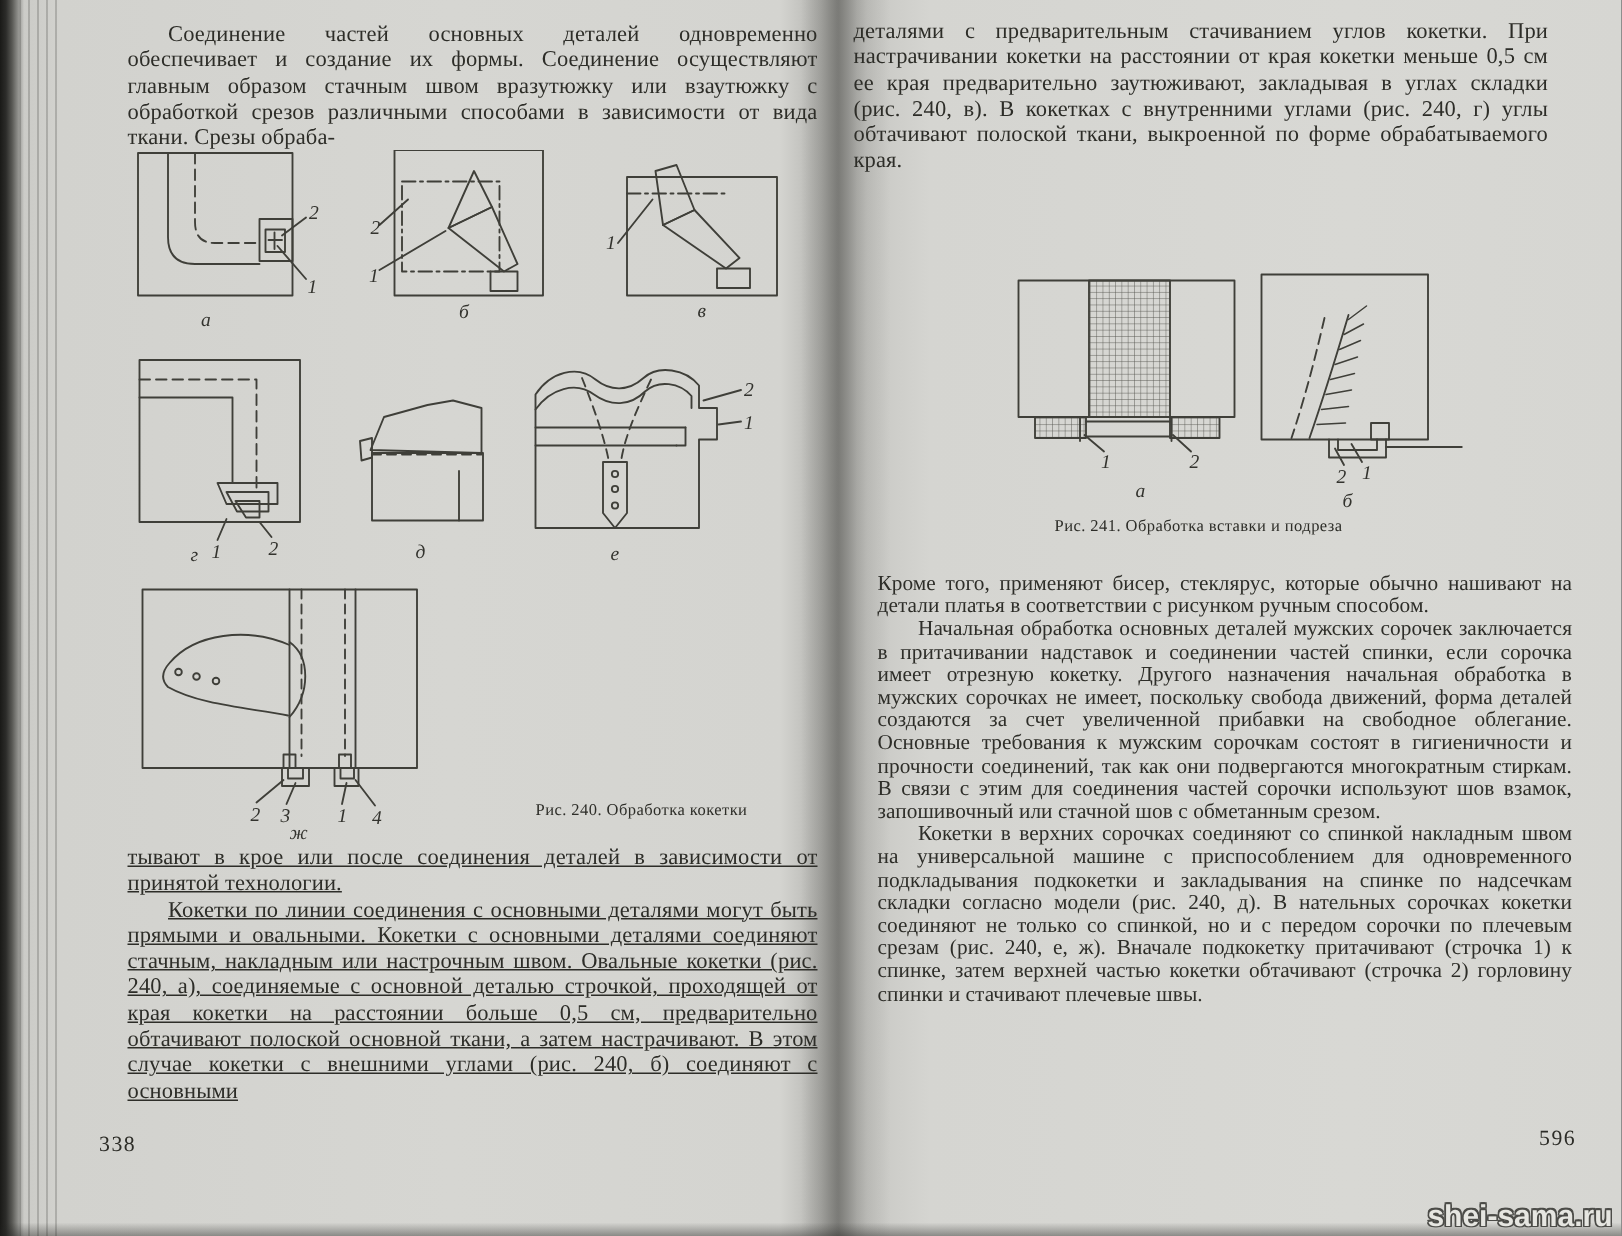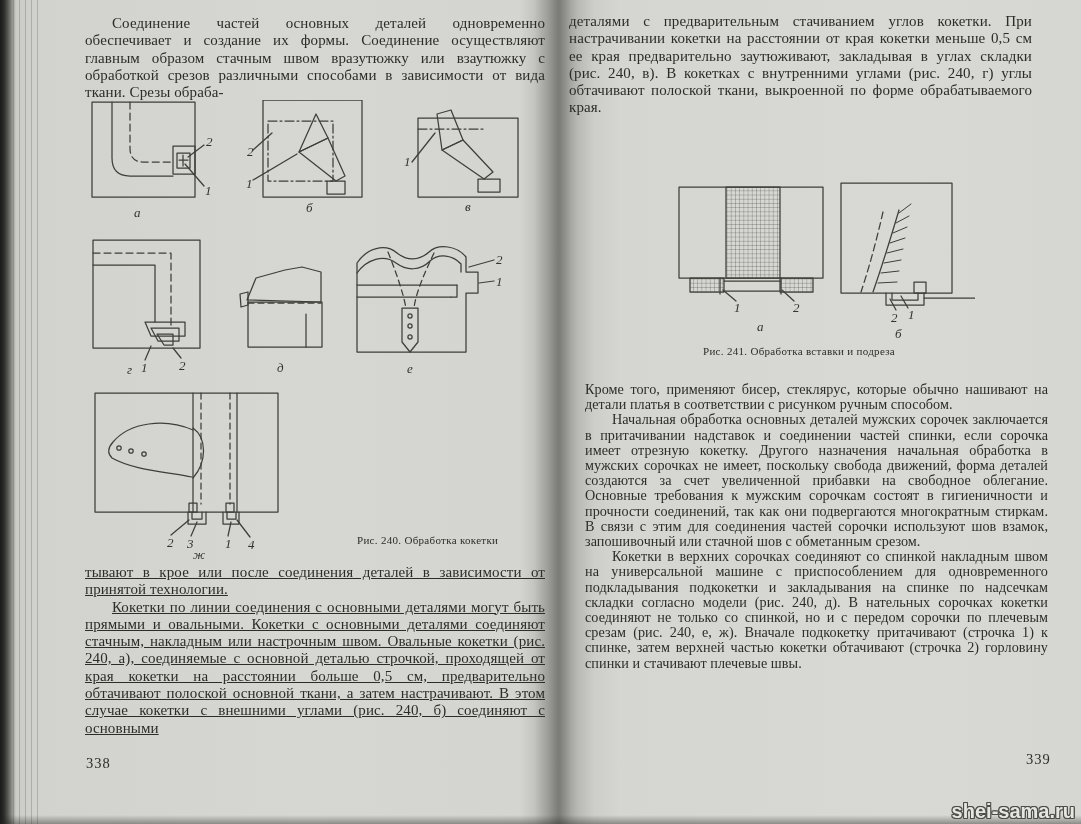--- a/index.html
+++ b/index.html
@@ -144,21 +144,21 @@
     <text class="figtext" x="163" y="449">4</text>
     <text class="figtext" x="108" y="459">ж</text>
   </svg>
   <div class="caption" style="left:327px;top:534px;margin-left:30px;">Рис. 240. Обработка кокетки</div>
 
   <div class="col t15" style="left:85px;top:564px;width:460px;text-decoration:underline;">
     <p>тывают в крое или после соединения деталей в зависимости от принятой технологии.</p>
     <p class="ind">Кокетки по линии соединения с основными деталями могут быть прямыми и овальными. Кокетки с основными деталями соединяют стачным, накладным или настрочным швом. Овальные кокетки (рис. 240, а), соединяемые с основной деталью строчкой, проходящей от края кокетки на расстоянии больше 0,5 см, предварительно обтачивают полоской основной ткани, а затем настрачивают. В этом случае кокетки с внешними углами (рис. 240, б) соединяют с основными</p>
   </div>
 
-  <div class="pagenum" style="left:86px;top:755px;">338</div>
+  <div class="pagenum" style="left:66px;top:755px;">338</div>
 
   <div class="col t15" style="left:569px;top:13px;width:463px;">
     <p>деталями с предварительным стачиванием углов кокетки. При настрачивании кокетки на расстоянии от края кокетки меньше 0,5 см ее края предварительно заутюживают, закладывая в углах складки (рис. 240, в). В кокетках с внутренними углами (рис. 240, г) углы обтачивают полоской ткани, выкроенной по форме обрабатываемого края.</p>
   </div>
 
   <svg class="figure" style="left:630px;top:182px;" width="345" height="160" viewBox="0 0 345 160">
     <defs>
       <pattern id="xh" width="4.2" height="4.2" patternUnits="userSpaceOnUse">
         <path d="M0 0H4.2M0 0V4.2" stroke="#55554f" stroke-width="0.6" fill="none"></path>
       </pattern>
@@ -205,16 +205,16 @@
     <text class="figtext" x="265" y="156">б</text>
   </svg>
   <div class="caption" style="left:703px;top:345px;">Рис. 241. Обработка вставки и подреза</div>
 
   <div class="col t14" style="left:585px;top:382px;width:463px;">
     <p>Кроме того, применяют бисер, стеклярус, которые обычно нашивают на детали платья в соответствии с рисунком ручным способом.</p>
     <p class="ind">Начальная обработка основных деталей мужских сорочек заключается в притачивании надставок и соединении частей спинки, если сорочка имеет отрезную кокетку. Другого назначения начальная обработка в мужских сорочках не имеет, поскольку свобода движений, форма деталей создаются за счет увеличенной прибавки на свободное облегание. Основные требования к мужским сорочкам состоят в гигиеничности и прочности соединений, так как они подвергаются многократным стиркам. В связи с этим для соединения частей сорочки используют шов взамок, запошивочный или стачной шов с обметанным срезом.</p>
     <p class="ind">Кокетки в верхних сорочках соединяют со спинкой накладным швом на универсальной машине с приспособлением для одновременного подкладывания подкокетки и закладывания на спинке по надсечкам складки согласно модели (рис. 240, д). В нательных сорочках кокетки соединяют не только со спинкой, но и с передом сорочки по плечевым срезам (рис. 240, е, ж). Вначале подкокетку притачивают (строчка 1) к спинке, затем верхней частью кокетки обтачивают (строчка 2) горловину спинки и стачивают плечевые швы.</p>
   </div>
 
-  <div class="pagenum" style="left:1026px;top:751px;">339</div>
+  <div class="pagenum" style="left:1026px;top:751px;">596</div>
 
   <div class="watermark">shei-sama.ru</div>
 </div>
 
 </body></html>

